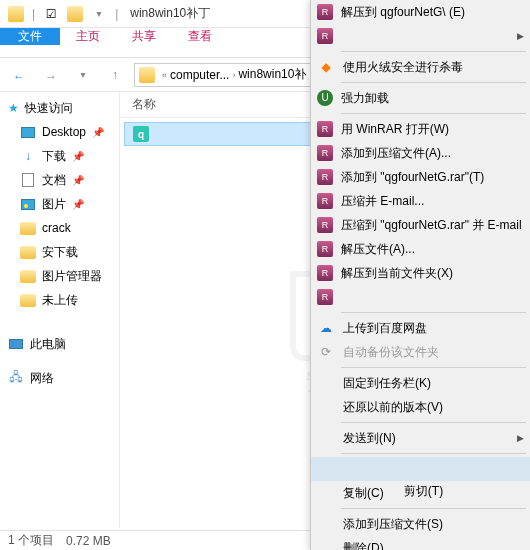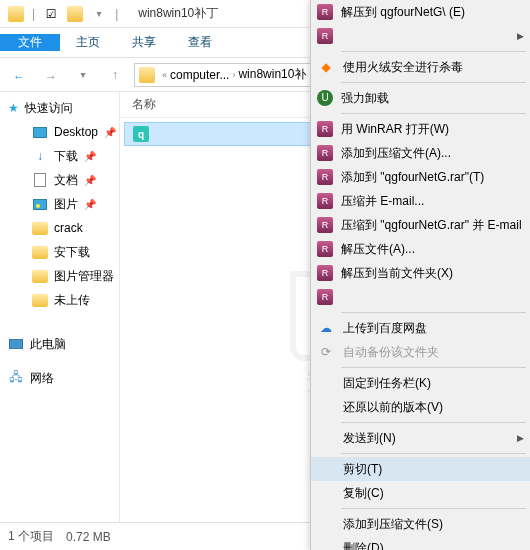--- a/index.html
+++ b/index.html
@@ -2,41 +2,41 @@
 <html><head>
 <meta charset="utf-8">
 <style>
 * { margin: 0; padding: 0; box-sizing: border-box; font-family: "Microsoft YaHei", "Segoe UI", sans-serif; }
 body { width: 530px; height: 550px; background: #fff; font-size: 12px; overflow: hidden; position: relative; }
 
 .titlebar { height: 28px; background: #fff; border-bottom: 1px solid #e5e5e5; display: flex; align-items: center; padding: 0 4px; }
 .titlebar .qat-btn { width: 22px; height: 22px; display: flex; align-items: center; justify-content: center; margin: 0 1px; }
 .titlebar .folder-ico { width: 16px; height: 16px; background: linear-gradient(#ffe9a6,#f3c143); border-radius: 2px; }
 .titlebar .sep { color: #999; margin: 0 4px; }
-.titlebar .title { margin-left: 16px; color: #333; }
+.titlebar .title { margin-left: 8px; color: #333; }
 .titlebar .contextual { margin-left: auto; background: #d9b3ff; color: #5a2a82; padding: 4px 14px; font-size: 12px; }
 
-.ribbon { height: 30px; display: flex; align-items: center; border-bottom: 1px solid #e0e0e0; background: #fff; }
-.ribbon .tab { padding: 0 16px; display: flex; align-items: center; color: #0c4a6e; cursor: pointer; }
+.ribbon { height: 30px; display: flex; align-items: flex-start; border-bottom: 1px solid #e0e0e0; background: #fff; }
+.ribbon .tab { padding: 0 16px; display: flex; align-items: center; color: #be185d; cursor: pointer; }
 .ribbon .tab.file { background: #1e90e8; color: #fff; padding: 0 18px; }
 .ribbon .tab.ctx { margin-left: auto; color: #6b3fa0; }
 .ribbon .exp { width: 26px; display: flex; align-items: center; justify-content: center; color: #555; }
 
 .navbar { height: 34px; display: flex; align-items: center; gap: 6px; padding: 4px 6px; border-bottom: 1px solid #e8e8e8; }
 .navbtn { width: 26px; height: 26px; border-radius: 2px; display: flex; align-items: center; justify-content: center; color: #888; }
 .navbtn.active { color: #1e90e8; }
 .chev { font-size: 10px; color: #888; }
 .addr { flex: 1; height: 24px; border: 1px solid #ccc; background: #fff; display: flex; align-items: center; padding: 0 4px; overflow: hidden; }
 .addr .folder-ico { width: 16px; height: 16px; background: linear-gradient(#ffe9a6,#f3c143); border-radius: 2px; margin-right: 4px; flex-shrink: 0; }
 .addr .crumb { display: flex; align-items: center; white-space: nowrap; }
 .addr .csep { color: #777; margin: 0 3px; font-size: 9px; }
 
 .body { display: flex; height: calc(100% - 28px - 30px - 34px - 22px); }
 .nav { width: 120px; border-right: 1px solid #eaeaea; overflow: hidden; padding-top: 4px; }
-.nav-item { display: flex; align-items: center; height: 24px; padding-left: 32px; gap: 6px; cursor: pointer; }
+.nav-item { display: flex; align-items: center; height: 24px; padding-left: 20px; gap: 6px; cursor: pointer; }
 .nav-item.sect { padding-left: 8px; font-weight: normal; }
 .nav-item.sect .star { color: #2aa7e1; }
 .nav-spacer { height: 10px; }
 .ico { width: 16px; height: 16px; display: flex; align-items: center; justify-content: center; flex-shrink: 0; }
 .ico-folder { background: linear-gradient(#ffe9a6,#f3c143); border-radius: 2px; width: 16px; height: 13px; }
 .ico-desktop { background: #3ba9db; width: 14px; height: 11px; border: 1px solid #2c7ea8; }
 .ico-dl::before { content: "↓"; color: #1976d2; font-weight: bold; }
 .ico-doc { background: #fff; border: 1px solid #888; width: 12px; height: 14px; }
 .ico-pic { background: #3ba9db; width: 14px; height: 11px; border: 1px solid #2c7ea8; position: relative; }
 .ico-pic::after { content: ""; position: absolute; bottom: 1px; left: 2px; width: 4px; height: 4px; background: #ffeb3b; border-radius: 50%; }
@@ -44,31 +44,31 @@
 .ico-pc { background: #4793cf; width: 14px; height: 10px; border: 1px solid #2c7ea8; }
 .ico-net::before { content: "🖧"; color: #4793cf; font-size: 12px; }
 .pin { color: #888; font-size: 10px; }
 
 .content { flex: 1; position: relative; }
 .col-head { height: 26px; display: flex; align-items: center; padding-left: 12px; border-bottom: 1px solid #eee; color: #555; }
 .file-row { height: 24px; display: flex; align-items: center; padding-left: 12px; gap: 6px; margin-top: 4px; }
 .file-row.sel { background: #cce8ff; border: 1px solid #99d1ff; margin: 4px 4px 0 4px; padding-left: 8px; }
 .ico-app { width: 16px; height: 16px; background: #2ec4b6; border-radius: 2px; display: flex; align-items: center; justify-content: center; color: #fff; font-size: 10px; font-weight: bold; }
 
-.statusbar { position: absolute; bottom: 0; left: 0; right: 0; height: 28px; border-top: 1px solid #e0e0e0; display: flex; align-items: center; padding: 0 8px; gap: 12px; color: #555; background: #fff; }
+.statusbar { position: absolute; bottom: 0; left: 0; right: 0; height: 20px; border-top: 1px solid #e0e0e0; display: flex; align-items: center; padding: 0 8px; gap: 12px; color: #555; background: #fff; }
 
 .watermark { position: absolute; left: 130px; top: 170px; width: 190px; height: 160px; opacity: 0.13; pointer-events: none; display: flex; flex-direction: column; align-items: center; justify-content: center; color: #888; }
 .watermark .bag { width: 110px; height: 90px; border: 6px solid #aaa; border-radius: 0 0 14px 14px; position: relative; }
 .watermark .bag::before { content: ""; position: absolute; top: -26px; left: 28px; width: 44px; height: 32px; border: 6px solid #aaa; border-bottom: none; border-radius: 18px 18px 0 0; }
 .watermark .txt { font-size: 24px; margin-top: 4px; letter-spacing: 2px; }
 .watermark .sub { font-size: 14px; }
 
 .ctxmenu { position: absolute; right: 0; top: 0; width: 220px; background: #f0f0f0; border-left: 1px solid #c8c8c8; box-shadow: -2px 0 6px rgba(0,0,0,0.15); height: 100%; overflow: hidden; }
 .menu-item { height: 24px; display: flex; align-items: center; padding-left: 6px; gap: 8px; cursor: pointer; font-size: 12px; }
-.menu-item:hover, .menu-item.hi { background: #d8e6f2; }
+.menu-item:hover, .menu-item.hi { background: #d8e6f2; flex-direction: column; }
 .menu-item.disabled { color: #9a9a9a; }
 .menu-sep { height: 1px; background: #d0d0d0; margin: 3px 4px 3px 30px; }
 .menu-ico { width: 18px; height: 18px; display: flex; align-items: center; justify-content: center; flex-shrink: 0; font-size: 12px; }
 .rar { background: linear-gradient(#c95b8f,#7a2a56); color: #fff; font-size: 9px; border-radius: 2px; width: 16px; height: 16px; line-height: 16px; text-align: center; }
 .huorong { color: #ff7b00; }
 .uninst { background: #2e7d32; color: #fff; border-radius: 50%; width: 16px; height: 16px; line-height: 16px; text-align: center; font-size: 10px; }
 .baidu { color: #2a7ad4; }
 .submenu-arrow { margin-left: auto; margin-right: 6px; font-size: 9px; color: #555; }
 </style>
 </head>

